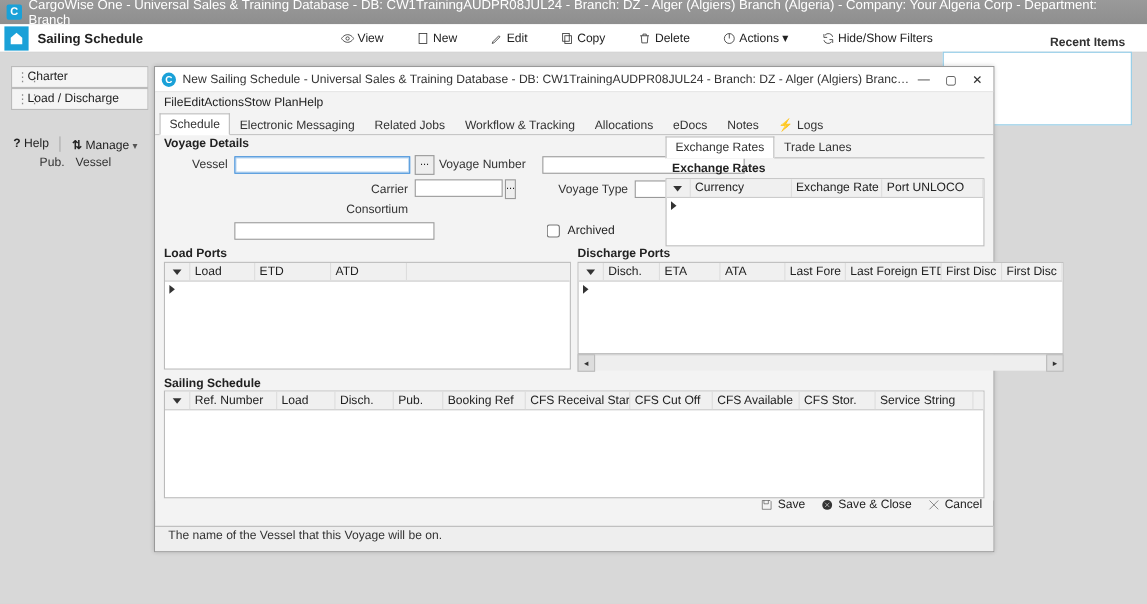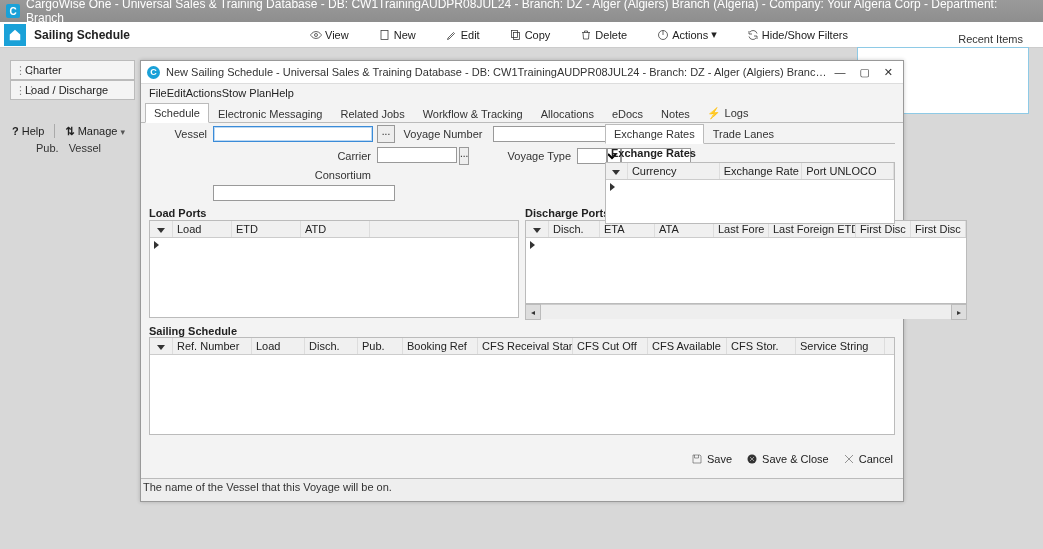--- a/index.html
+++ b/index.html
@@ -5,21 +5,21 @@
 html,body{margin:0;padding:0;font-family:"Segoe UI",Arial,sans-serif;font-size:11px;color:#222;background:#d8d8d8;width:1043px;height:549px;overflow:hidden}
 .titlebar{height:22px;background:linear-gradient(#9a9a9a,#8e8e8e);color:#fff;display:flex;align-items:center;padding:0 6px;font-size:12px}
 .titlebar .app-ico{width:14px;height:14px;background:#1aa1d8;border-radius:2px;margin-right:6px;display:flex;align-items:center;justify-content:center;color:#fff;font-weight:bold;font-size:10px}
 .module-header{height:25px;background:#fff;display:flex;align-items:center;padding-left:4px;border-bottom:1px solid #ccc}
 .module-header .home{width:22px;height:22px;background:#1aa1d8;display:flex;align-items:center;justify-content:center;margin-right:8px}
 .module-header .home svg{fill:#fff}
 .module-title{font-weight:600;font-size:12px;color:#222}
 .toolbar{display:flex;align-items:center;gap:30px;margin-left:180px}
 .tb-item{display:flex;align-items:center;gap:3px;font-size:11px;color:#222;cursor:pointer}
 .tb-item svg{width:12px;height:12px;stroke:#333;fill:none;stroke-width:1.5}
-.recent-label{position:absolute;right:20px;top:33px;font-weight:400;font-size:11px;color:#333}
+.recent-label{position:absolute;right:20px;top:33px;font-weight:700;font-size:11px;color:#333}
 .recent-box{position:absolute;right:14px;top:47px;width:170px;height:65px;border:1px solid #8ecae6;background:#fff}
 .left-pane{position:absolute;left:10px;top:60px;width:125px}
 .lp-row{height:18px;border:1px solid #bbb;background:#f4f4f4;margin-bottom:0;display:flex;align-items:center;padding-left:4px;font-size:11px}
 .lp-row .grip{width:10px;color:#888}
 .help-row{margin-top:24px;display:flex;align-items:center;gap:10px;padding-left:2px}
 .help-row .sep{width:1px;height:14px;background:#aaa}
 .help-row .dd{font-size:9px;color:#555}
 .sub-row{margin-top:4px;display:flex;gap:10px;font-size:11px;color:#333;padding-left:26px}
 
 .dialog{position:absolute;left:140px;top:60px;width:762px;height:440px;background:#f3f3f3;border:1px solid #999;box-shadow:0 0 4px rgba(0,0,0,.2)}
@@ -61,21 +61,21 @@
 .port-box{flex:1}
 .port-box .ph{font-weight:600;font-size:11px;margin-bottom:1px}
 .port-grid{border:1px solid #bbb;background:#fff;height:96px;overflow:hidden}
 .sched{padding:2px 8px}
 .sched-grid{border:1px solid #bbb;background:#fff;height:96px}
 .scrollbar-h{height:14px;background:#eee;border-top:1px solid #ccc;display:flex;align-items:center}
 .sb-btn{width:14px;height:14px;background:#ddd;border:1px solid #bbb;display:flex;align-items:center;justify-content:center;font-size:8px;color:#333}
 .dlg-footer{position:absolute;bottom:36px;right:10px;display:flex;gap:14px;align-items:center}
 .fbtn{display:flex;align-items:center;gap:4px;font-size:11px;cursor:pointer}
 .fbtn svg{width:12px;height:12px}
-.status{position:absolute;bottom:0;left:0;right:0;height:18px;border-top:1px solid #bbb;background:#eee;padding:2px 2px;font-size:11px;color:#333}
+.status{position:absolute;bottom:0;left:0;right:0;height:18px;border-top:1px solid #bbb;background:#eee;padding:2px 12px;font-size:11px;color:#333}
 
 svg.pen{stroke:#333;fill:none}
 </style>
 </head>
 <body>
 
 <div class="titlebar">
   <div class="app-ico">C</div>
   <span>CargoWise One - Universal Sales &amp; Training Database - DB: CW1TrainingAUDPR08JUL24 - Branch: DZ - Alger (Algiers) Branch (Algeria) - Company: Your Algeria Corp - Department: Branch</span>
 </div>
@@ -182,45 +182,50 @@
     <div class="tab">Electronic Messaging</div>
     <div class="tab">Related Jobs</div>
     <div class="tab">Workflow &amp; Tracking</div>
     <div class="tab">Allocations</div>
     <div class="tab">eDocs</div>
     <div class="tab">Notes</div>
     <div class="tab"><span class="bolt">⚡</span><span>Logs</span></div>
   </div>
 
   <div class="body">
+    <div class="section-hdr">Voyage Details</div>
     <div class="vd-grid">
       <label>Vessel</label>
       <input class="fld hl" style="">
       <div class="btn-ell">...</div>
-      <label style="text-align:center">Voyage Number</label>
+      <label style="text-align:left">Voyage Number</label>
       <input class="fld" style="grid-column: 5 / 7;">
       <span></span>
 
       <label>Carrier</label>
       <div style="display:flex;gap:2px">
           <input class="fld" style="width: 80px;">
           <div class="btn-ell">...</div>
         </div>
       <span></span>
       <label style="text-align:right">Voyage Type</label>
       <div style="display:flex">
           <input class="fld" style="width: 30px;">
           <select class="fld" style="width:14px"></select>
           <input class="fld ro" style="width: 70px;" readonly="">
         </div>
       <span></span>
 
       <label>Consortium</label>
       <input class="fld ro" style="grid-column: 2 / 4;" readonly="">
       <span></span>
+      <div class="chk" style="grid-column:5/7;justify-content:flex-start">
+          <input type="checkbox" style="">
+          <span>Archived</span>
+        </div>
     </div>
 
     <div class="er-box">
       <div class="er-tabs">
         <div class="tab active">Exchange Rates</div>
         <div class="tab">Trade Lanes</div>
       </div>
       <div class="er-inner-hdr">Exchange Rates</div>
       <div class="grid" style="height:60px">
         <div class="g-head">

